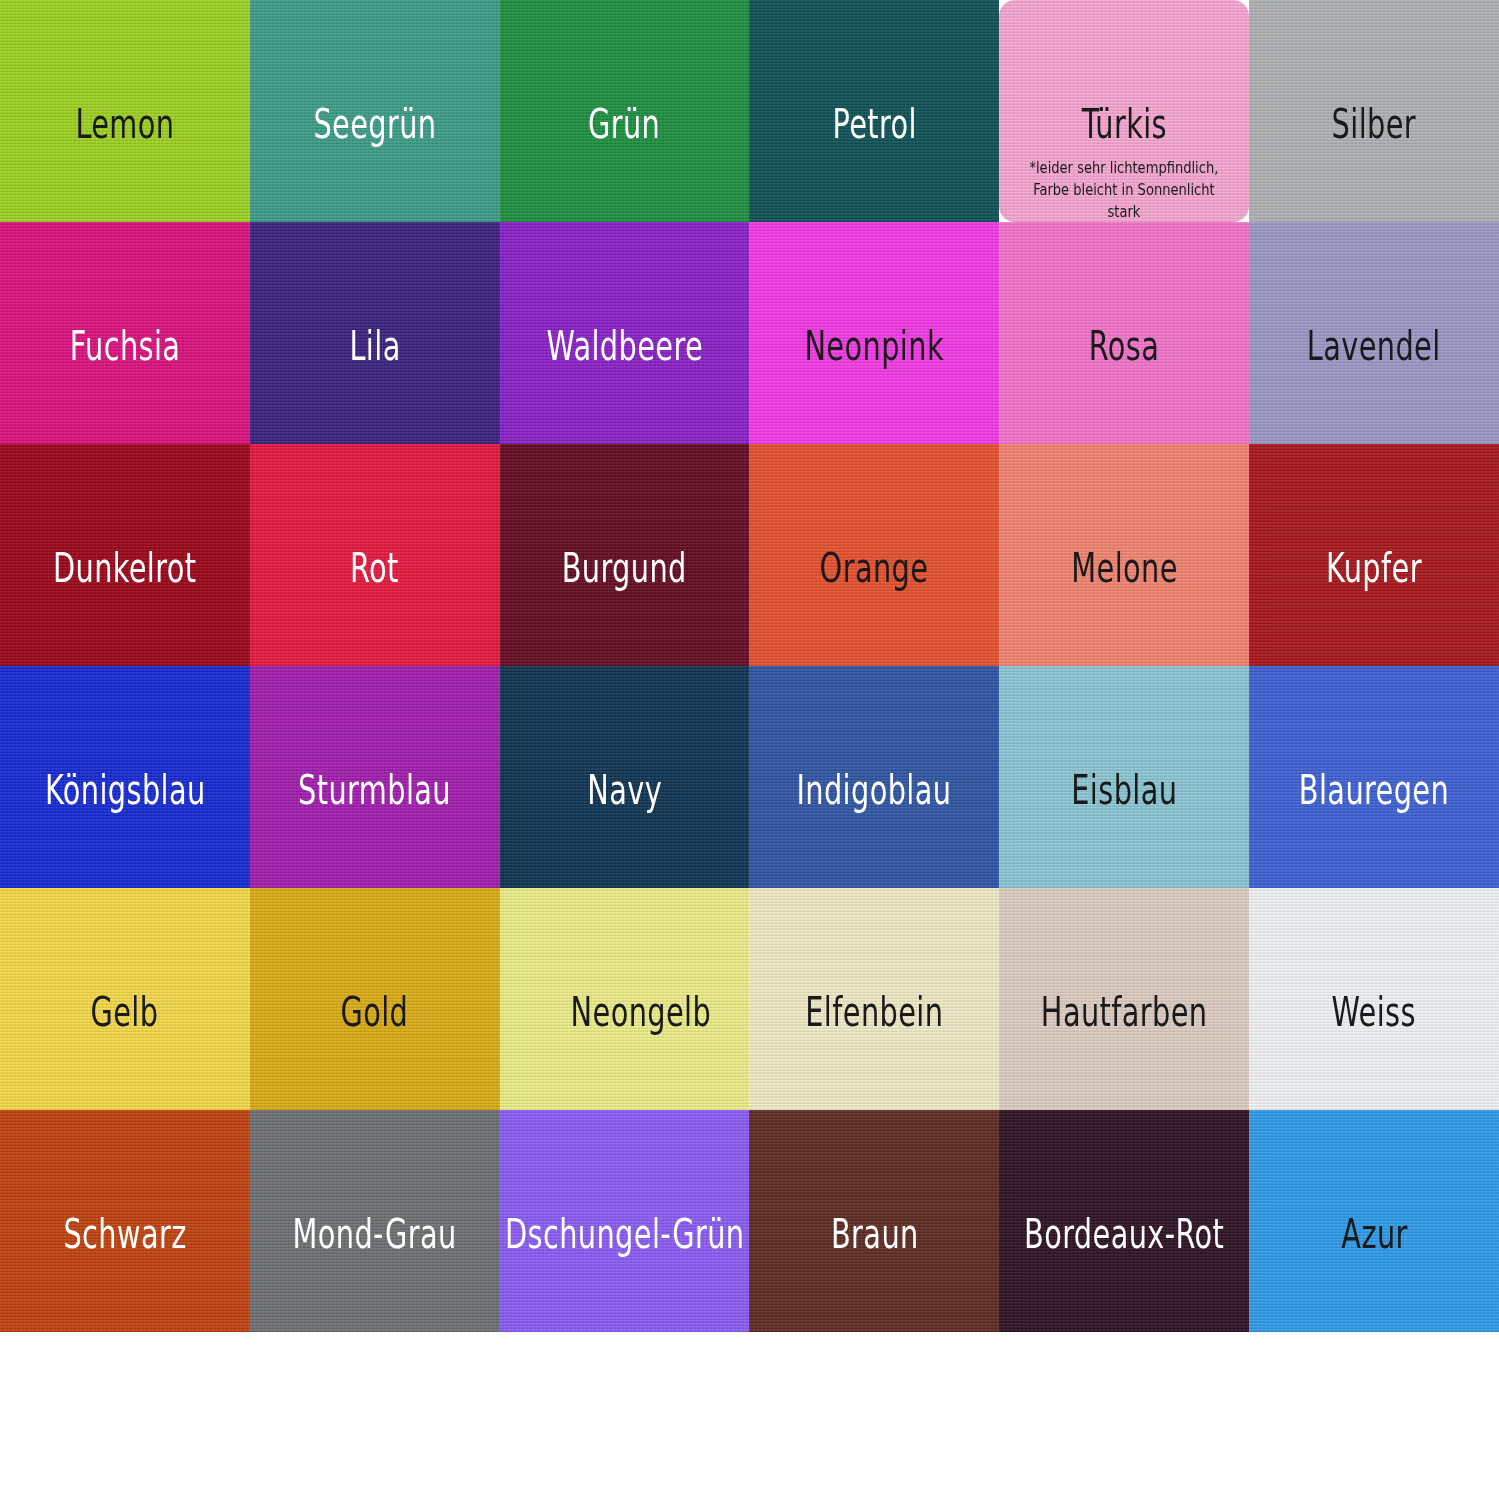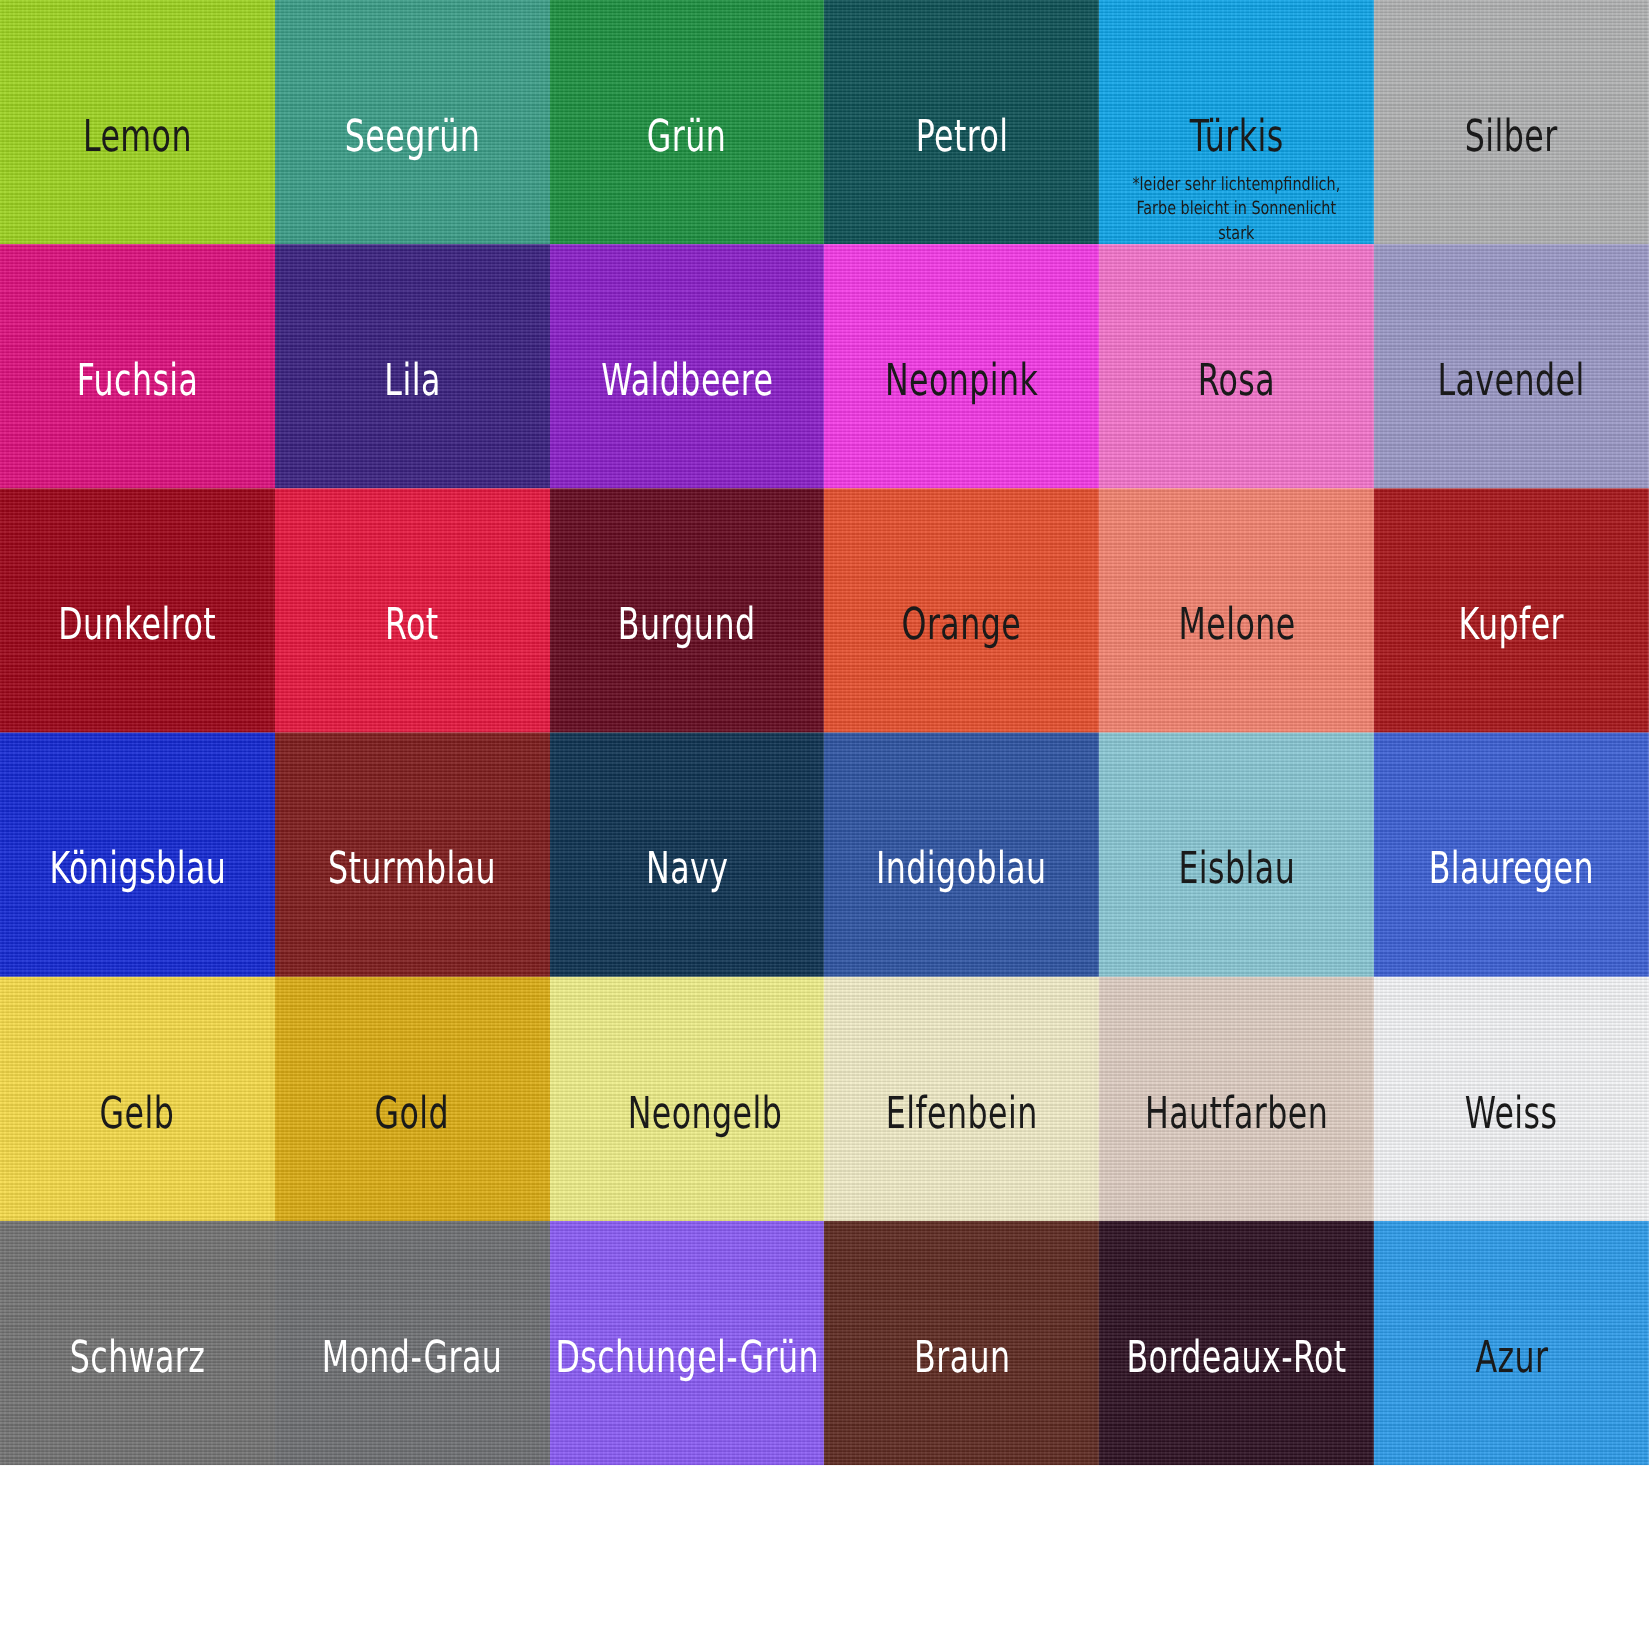--- a/index.html
+++ b/index.html
@@ -93,21 +93,21 @@
     </div>
     <div class="swatch" style="background: rgb(59, 158, 136);">
       <div class="swatch-label" style="color: rgb(255, 255, 255);">Seegrün</div>
     </div>
     <div class="swatch" style="background: rgb(28, 144, 64);">
       <div class="swatch-label" style="color: rgb(255, 255, 255);">Grün</div>
     </div>
     <div class="swatch" style="background: rgb(13, 81, 85);">
       <div class="swatch-label" style="color: rgb(255, 255, 255);">Petrol</div>
     </div>
-    <div class="swatch" style="background: #0ea5e9;">
+    <div class="swatch" style="background: #f9a8d4; border-radius: 16px;">
       <div class="swatch-label" style="color: rgb(26, 26, 26);">Türkis</div>
       <div class="swatch-note" style="color: rgb(26, 26, 26);">*leider sehr lichtempfindlich,
 Farbe bleicht in Sonnenlicht stark
 aus, auch durch Fensterscheiben</div>
     </div>
     <div class="swatch" style="background: rgb(178, 179, 180);">
       <div class="swatch-label" style="color: rgb(26, 26, 26);">Silber</div>
     </div>
     <div class="swatch" style="background: rgb(222, 15, 126);">
       <div class="swatch-label" style="color: rgb(255, 255, 255);">Fuchsia</div>
@@ -141,21 +141,21 @@
     </div>
     <div class="swatch" style="background: rgb(245, 132, 113);">
       <div class="swatch-label" style="color: rgb(26, 26, 26);">Melone</div>
     </div>
     <div class="swatch" style="background: rgb(169, 22, 26);">
       <div class="swatch-label" style="color: rgb(255, 255, 255);">Kupfer</div>
     </div>
     <div class="swatch" style="background: rgb(20, 41, 213);">
       <div class="swatch-label" style="color: rgb(255, 255, 255);">Königsblau</div>
     </div>
-    <div class="swatch" style="background: #7f1d1d;">
+    <div class="swatch" style="background: #a21caf;">
       <div class="swatch-label" style="color: rgb(255, 255, 255);">Sturmblau</div>
     </div>
     <div class="swatch" style="background: rgb(14, 51, 82);">
       <div class="swatch-label" style="color: rgb(255, 255, 255);">Navy</div>
     </div>
     <div class="swatch" style="background: rgb(47, 85, 164);">
       <div class="swatch-label" style="color: rgb(255, 255, 255);">Indigoblau</div>
     </div>
     <div class="swatch" style="background: rgb(139, 201, 214);">
       <div class="swatch-label" style="color: rgb(26, 26, 26);">Eisblau</div>
@@ -174,21 +174,21 @@
     </div>
     <div class="swatch" style="background: rgb(243, 238, 201);">
       <div class="swatch-label" style="color: rgb(26, 26, 26);">Elfenbein</div>
     </div>
     <div class="swatch" style="background: rgb(224, 207, 196);">
       <div class="swatch-label" style="color: rgb(26, 26, 26);">Hautfarben</div>
     </div>
     <div class="swatch" style="background: rgb(245, 246, 248);">
       <div class="swatch-label" style="color: rgb(26, 26, 26);">Weiss</div>
     </div>
-    <div class="swatch" style="background: #737373;">
+    <div class="swatch" style="background: #c2410c;">
       <div class="swatch-label" style="color: rgb(255, 255, 255);">Schwarz</div>
     </div>
     <div class="swatch" style="background: rgb(110, 112, 115);">
       <div class="swatch-label" style="color: rgb(255, 255, 255);">Mond-Grau</div>
     </div>
     <div class="swatch" style="background: #8b5cf6;">
       <div class="swatch-label" style="color: rgb(255, 255, 255);">Dschungel-Grün</div>
     </div>
     <div class="swatch" style="background: rgb(94, 42, 33);">
       <div class="swatch-label" style="color: rgb(255, 255, 255);">Braun</div>

